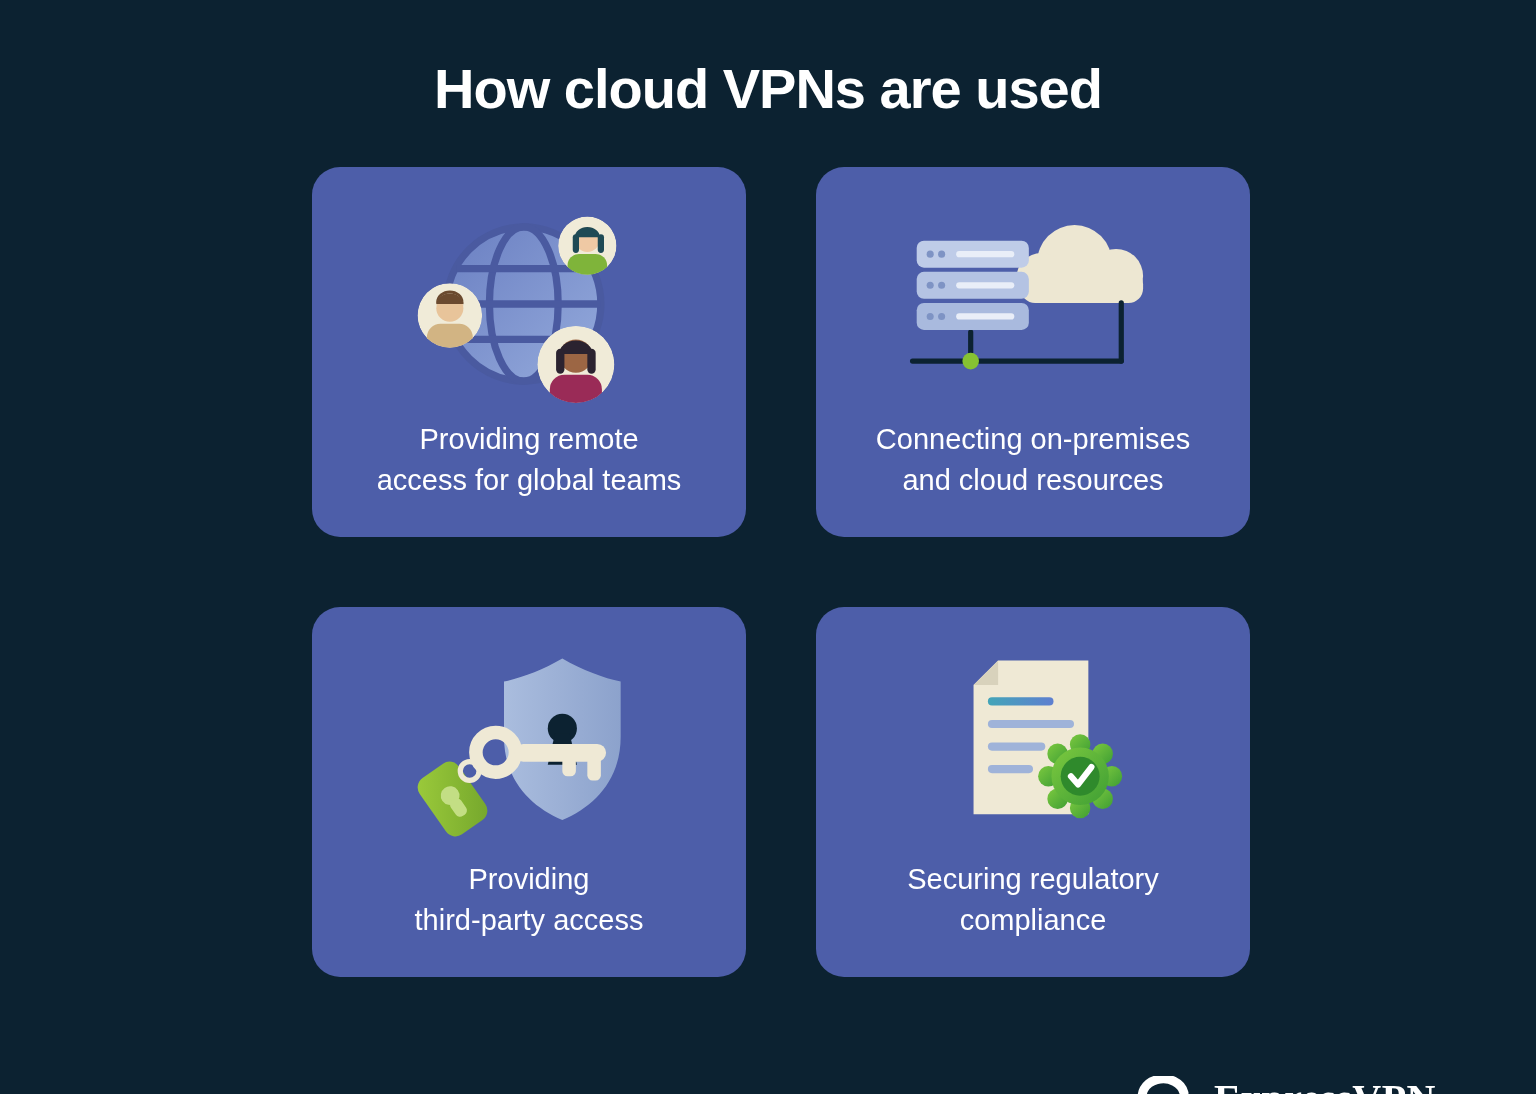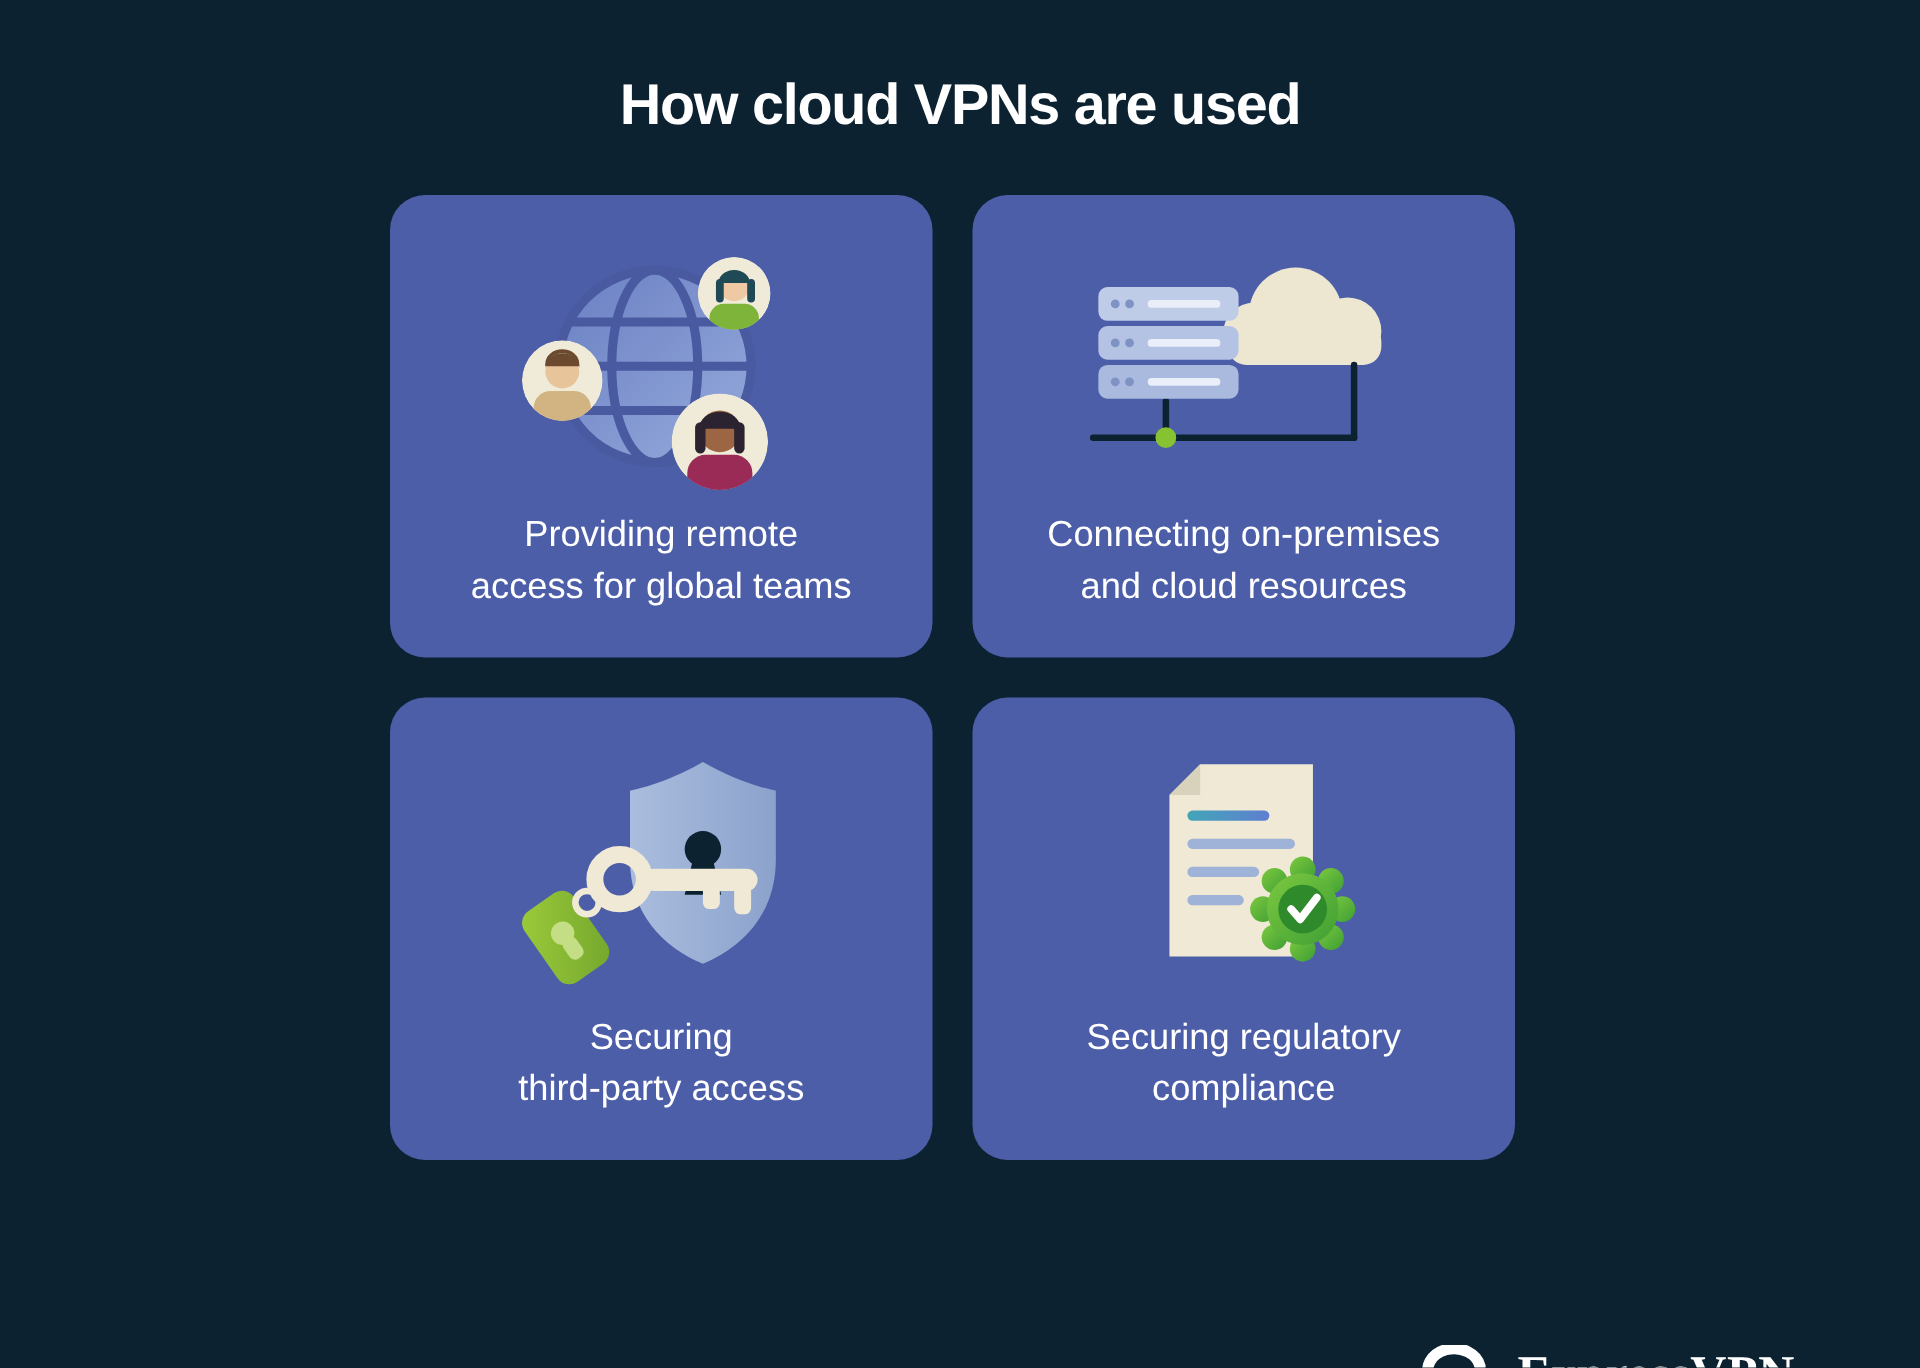--- a/index.html
+++ b/index.html
@@ -8,32 +8,32 @@
     background:#0C2231;
     font-family:"Liberation Sans", sans-serif;
     overflow:hidden;
   }
   .container { position:relative; width:1536px; height:1094px; }
 
   .page-title {
     margin-top:56px;
     text-align:center;
     color:#FFFFFF;
-    font-size:46px;
+    font-size:56px;
     font-weight:700;
     letter-spacing:-1px;
   }
 
   .grid {
     width:912px;
     margin:46px auto 0;
     display:grid;
     grid-template-columns:434px 434px;
     grid-template-rows:370px 370px;
-    gap:32px;
+    gap:70px;
   }
 
   .card {
     background:#4D5EA9;
     border-radius:28px;
     display:flex;
     flex-direction:column;
     align-items:center;
   }
   .icon-wrap {
@@ -202,21 +202,21 @@
           </g>
 
           <circle cx="63" cy="126" r="9" fill="none" stroke="#EFE9D5" stroke-width="5"></circle>
 
           <circle cx="88" cy="108" r="19" fill="none" stroke="#EFE9D5" stroke-width="13"></circle>
           <rect x="106" y="100" width="88" height="17" rx="8.5" fill="#EFE9D5"></rect>
           <rect x="152" y="112" width="13" height="19" rx="5" fill="#EFE9D5"></rect>
           <rect x="176" y="112" width="13" height="23" rx="5" fill="#EFE9D5"></rect>
         </svg>
       </div>
-      <p class="card-label">Securing
+      <p class="card-label">Providing
 third-party access</p>
     </div>
 
     <div class="card">
       <div class="icon-wrap">
         <svg width="240" height="205" viewBox="0 0 220 200">
           <defs>
             <linearGradient id="lineGrad" x1="0" y1="0" x2="1" y2="0">
               <stop offset="0" stop-color="#43A5B8"></stop>
               <stop offset="1" stop-color="#5E7FD0"></stop>

